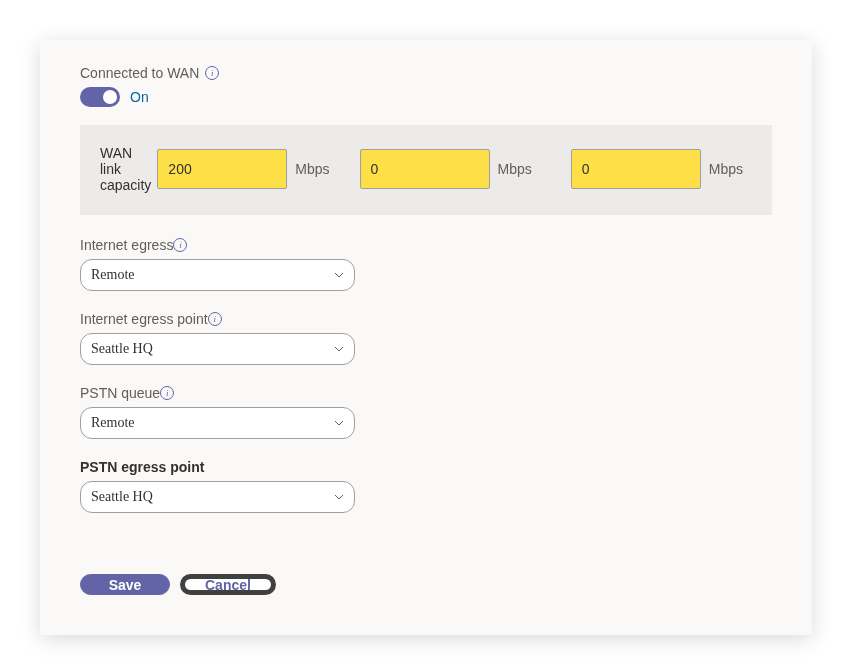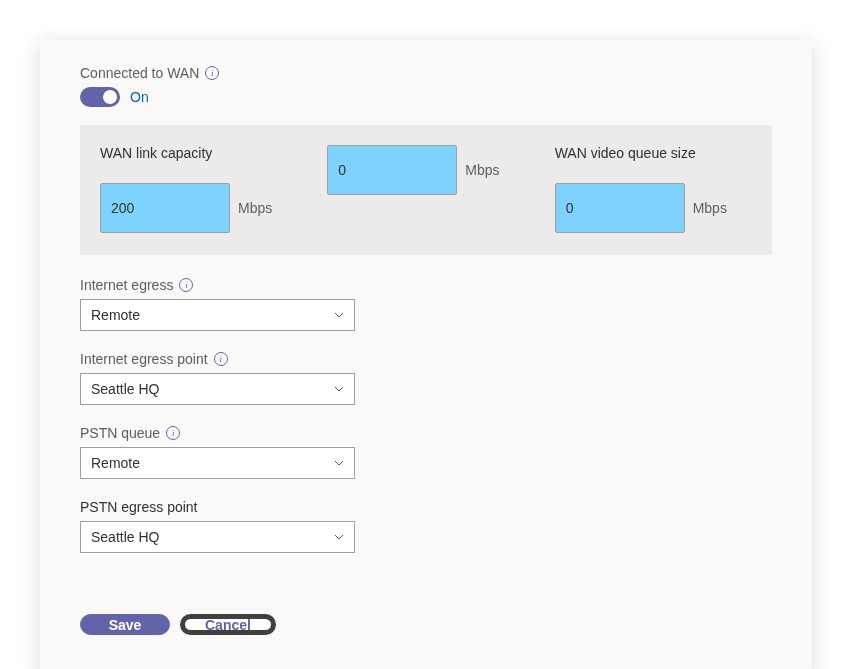--- a/index.html
+++ b/index.html
@@ -75,79 +75,79 @@
     .wan-box {
       background: #edebe9;
       padding: 20px 20px 22px;
       display: flex;
       gap: 30px;
       margin-bottom: 22px;
     }
     .wan-field {
       flex: 1;
       display: flex;
-      flex-direction: column;
-      gap: 22px;
+      flex-direction: row;
+      gap: 6px;
     }
     .wan-field-label {
       font-size: 14px;
       color: #323130;
     }
     .input-unit-row {
       display: flex;
       align-items: center;
       gap: 8px;
     }
     .text-input {
-      background: #7dd3fc;
+      background: #fde047;
       border: 1px solid #a19f9d;
-      height: 50px;
+      height: 40px;
       padding: 15px 10px;
       font-size: 14px;
       color: #323130;
       font-family: inherit;
       width: 130px;
       border-radius: 2px;
     }
     .unit {
       font-size: 14px;
       color: #605e5c;
     }
     .form-group {
       margin-bottom: 20px;
     }
     .group-label-row {
       display: flex;
       align-items: center;
-      gap: 6px;
       margin-bottom: 6px;
     }
     .group-label {
       font-size: 14px;
       color: #605e5c;
     }
     .group-label.bold {
       color: #323130;
-      font-weight: 400;
+      font-weight: 700;
     }
     .select {
       position: relative;
       width: 275px;
     }
     .select-box {
       background: #fff;
       border: 1px solid #a19f9d;
       height: 32px;
       padding: 0 32px 0 10px;
       display: flex;
       align-items: center;
       font-size: 14px;
       color: #323130;
       cursor: pointer;
-      border-radius: 0;
+      border-radius: 12px;
+      font-family: Liberation Serif, serif;
     }
     .chevron {
       position: absolute;
       right: 10px;
       top: 50%;
       transform: translateY(-50%);
       pointer-events: none;
     }
     .chevron svg {
       width: 12px;
@@ -210,21 +210,20 @@
         <span class="unit">Mbps</span>
       </div>
     </div>
     <div class="wan-field">
       <div class="input-unit-row">
         <input class="text-input" type="text" value="0" style="">
         <span class="unit">Mbps</span>
       </div>
     </div>
     <div class="wan-field">
-      <span class="wan-field-label">WAN video queue size</span>
       <div class="input-unit-row">
         <input class="text-input" type="text" value="0" style="">
         <span class="unit">Mbps</span>
       </div>
     </div>
   </div>
 
   <div class="form-group">
     <div class="group-label-row">
       <span class="group-label">Internet egress</span>

